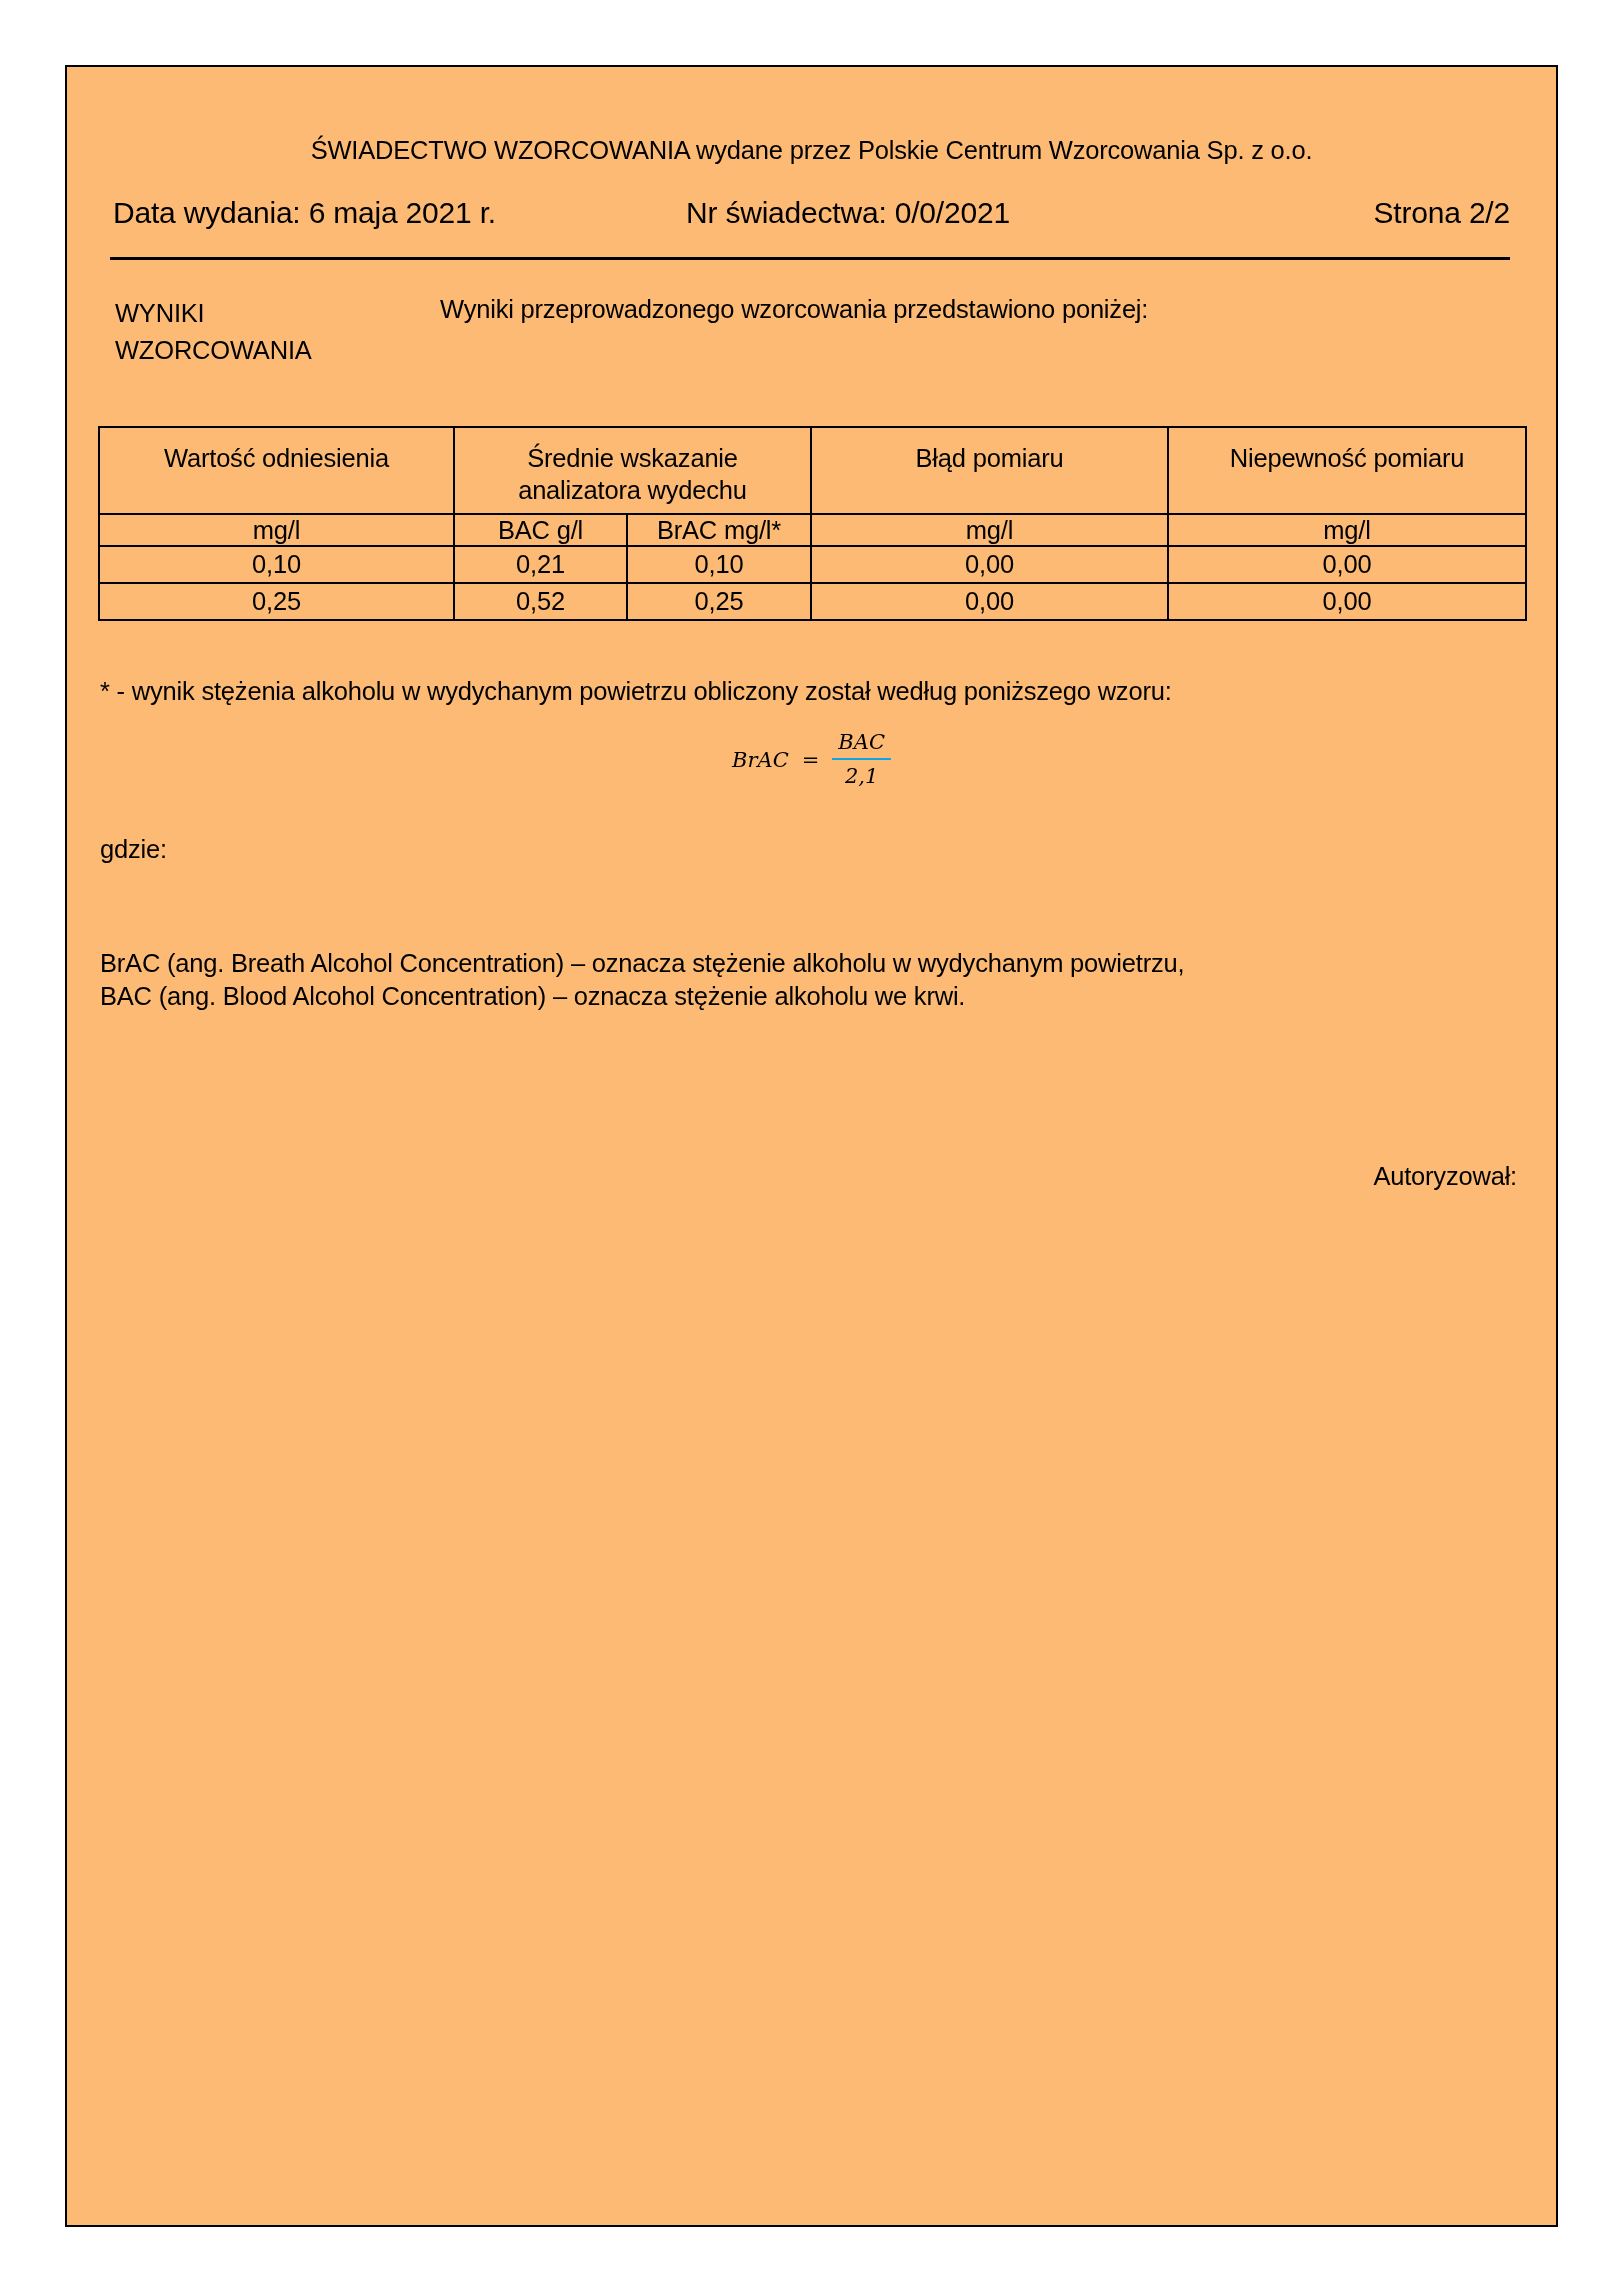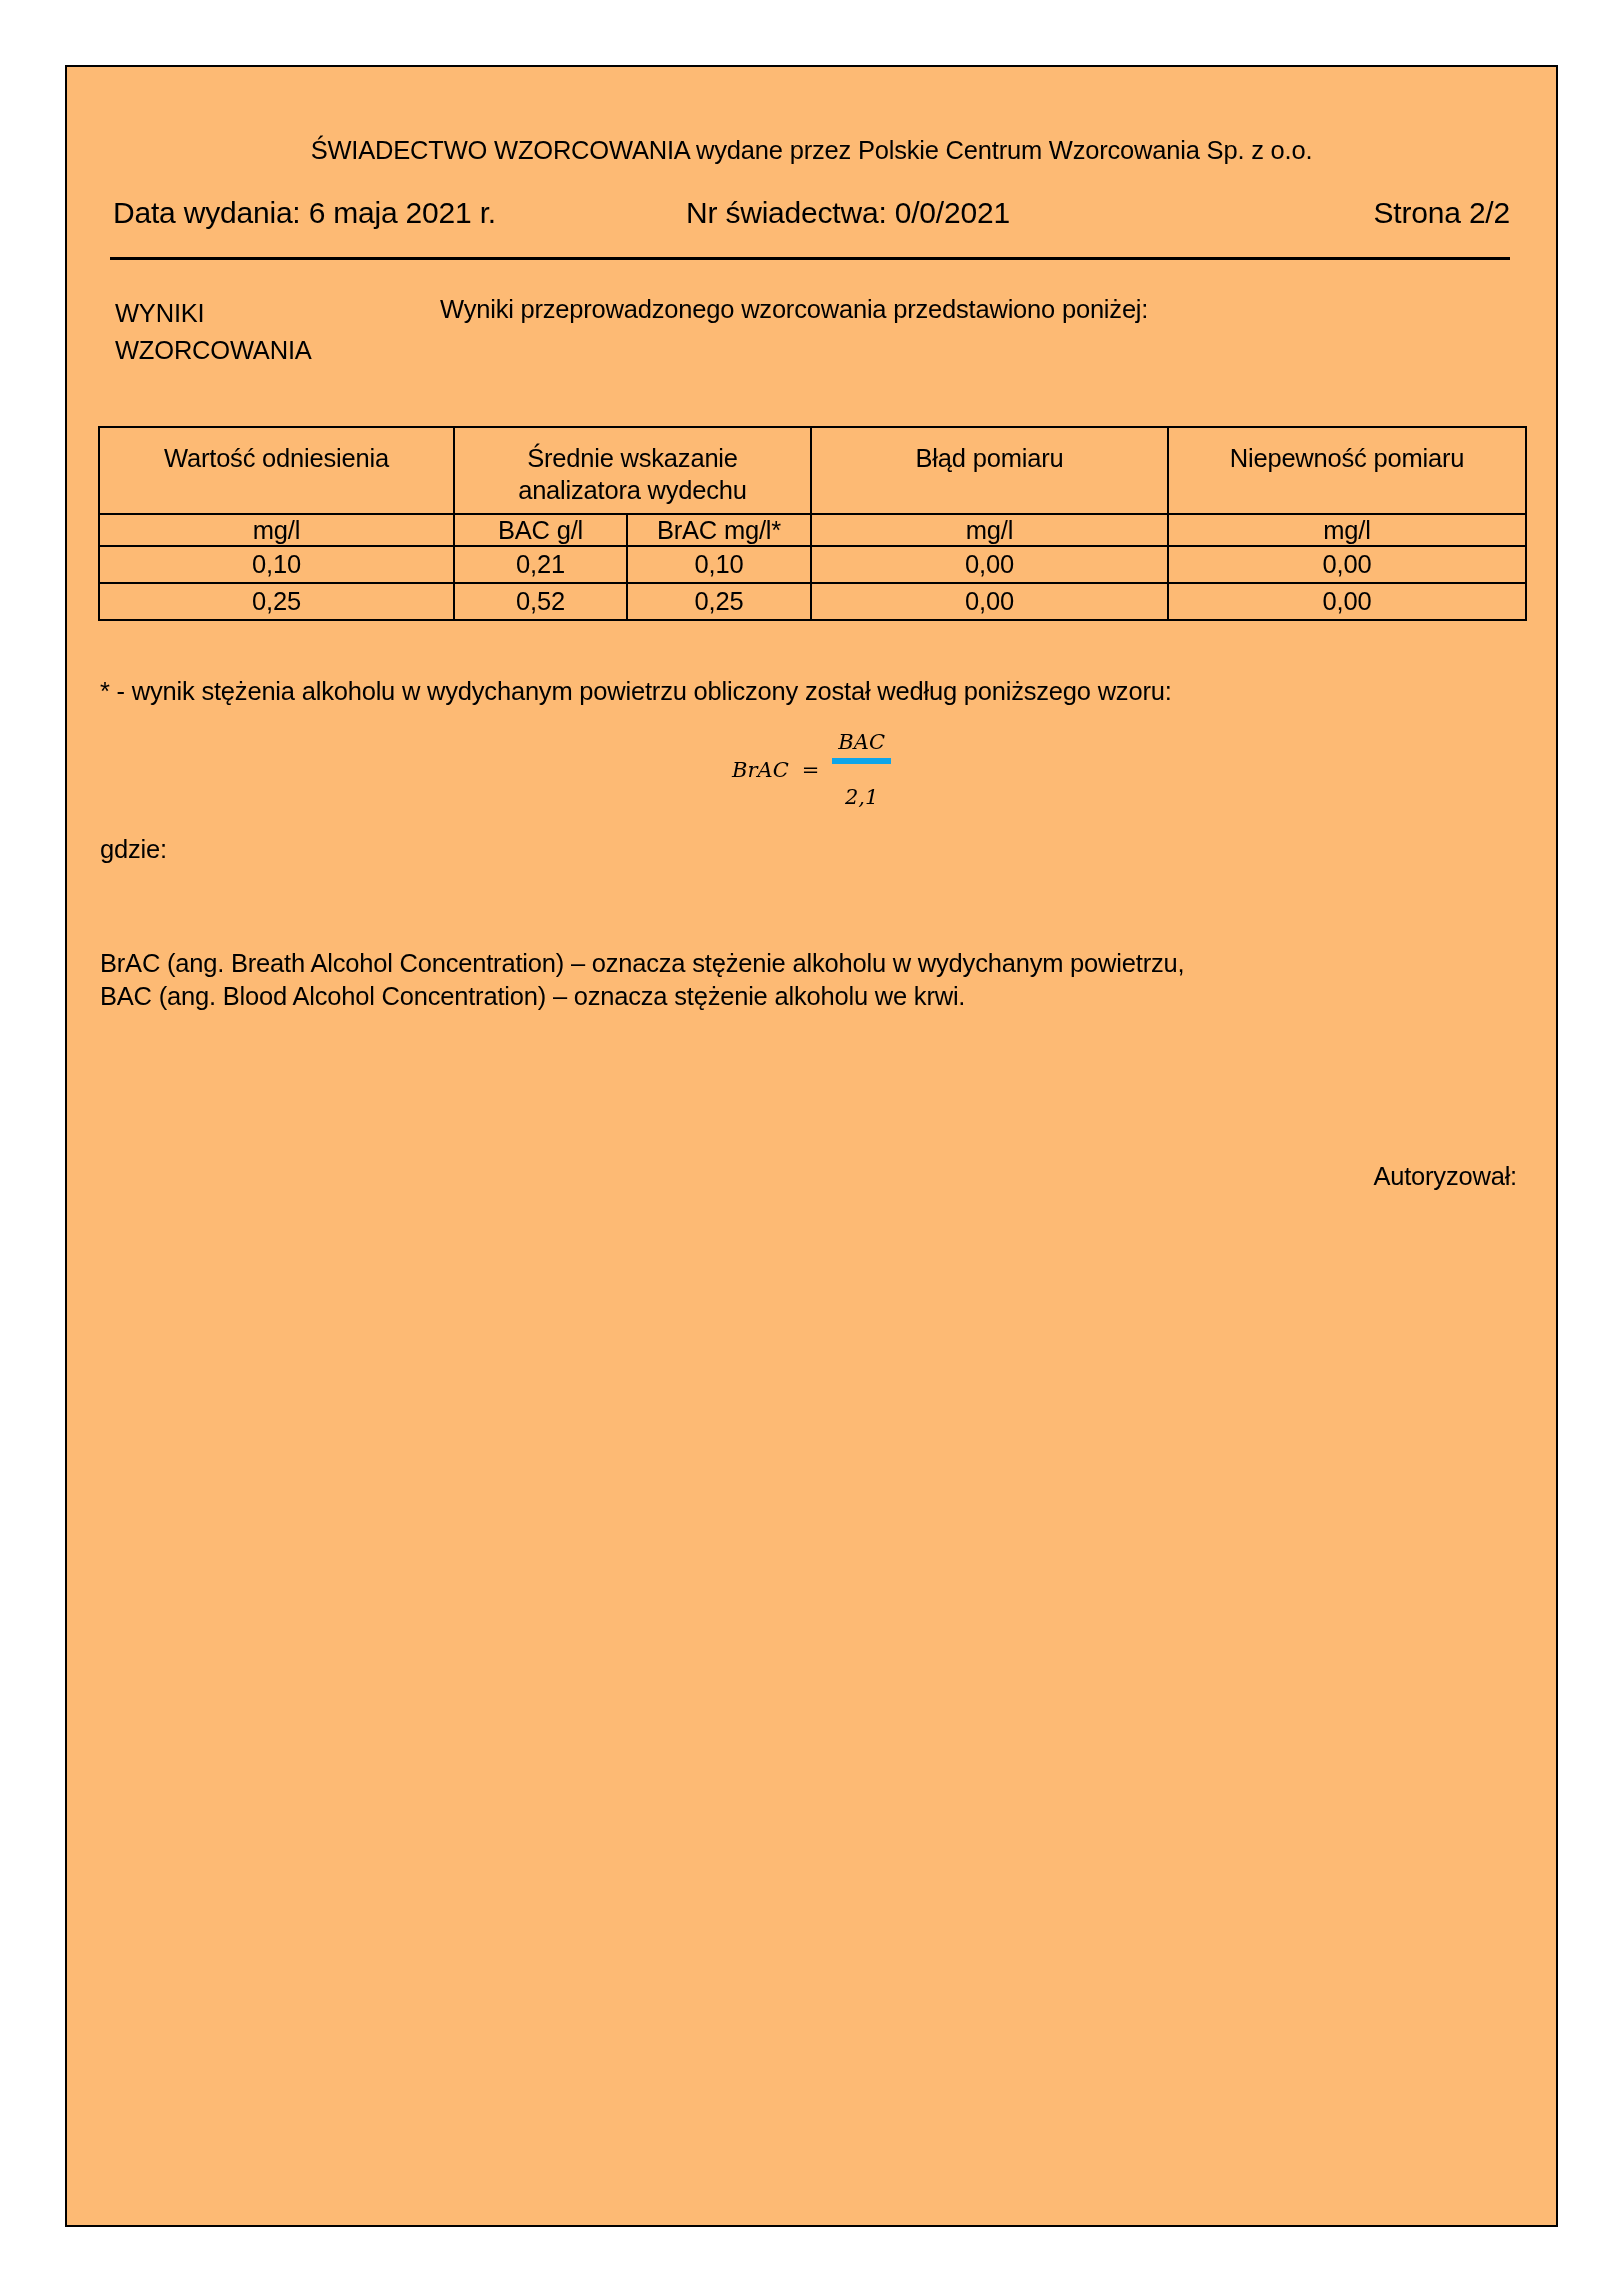--- a/index.html
+++ b/index.html
@@ -112,25 +112,25 @@
     font-size: 21px;
     letter-spacing: 0;
   }
   .fraction {
     display: inline-flex;
     flex-direction: column;
     align-items: center;
     line-height: 1.1;
   }
   .fraction-numerator {
-    border-bottom: 6px solid #0ea5e9;
+    border-bottom: 2px solid #0ea5e9;
     padding: 0 5.9px 3.9px 5.9px;
   }
   .fraction-denominator {
-    padding-top: 22px;
+    padding-top: 5px;
   }
   .where-label {
     position: absolute;
     top: 768px;
     left: 33px;
     font-size: 25.5px;
   }
   .definitions {
     position: absolute;
     top: 880px;

